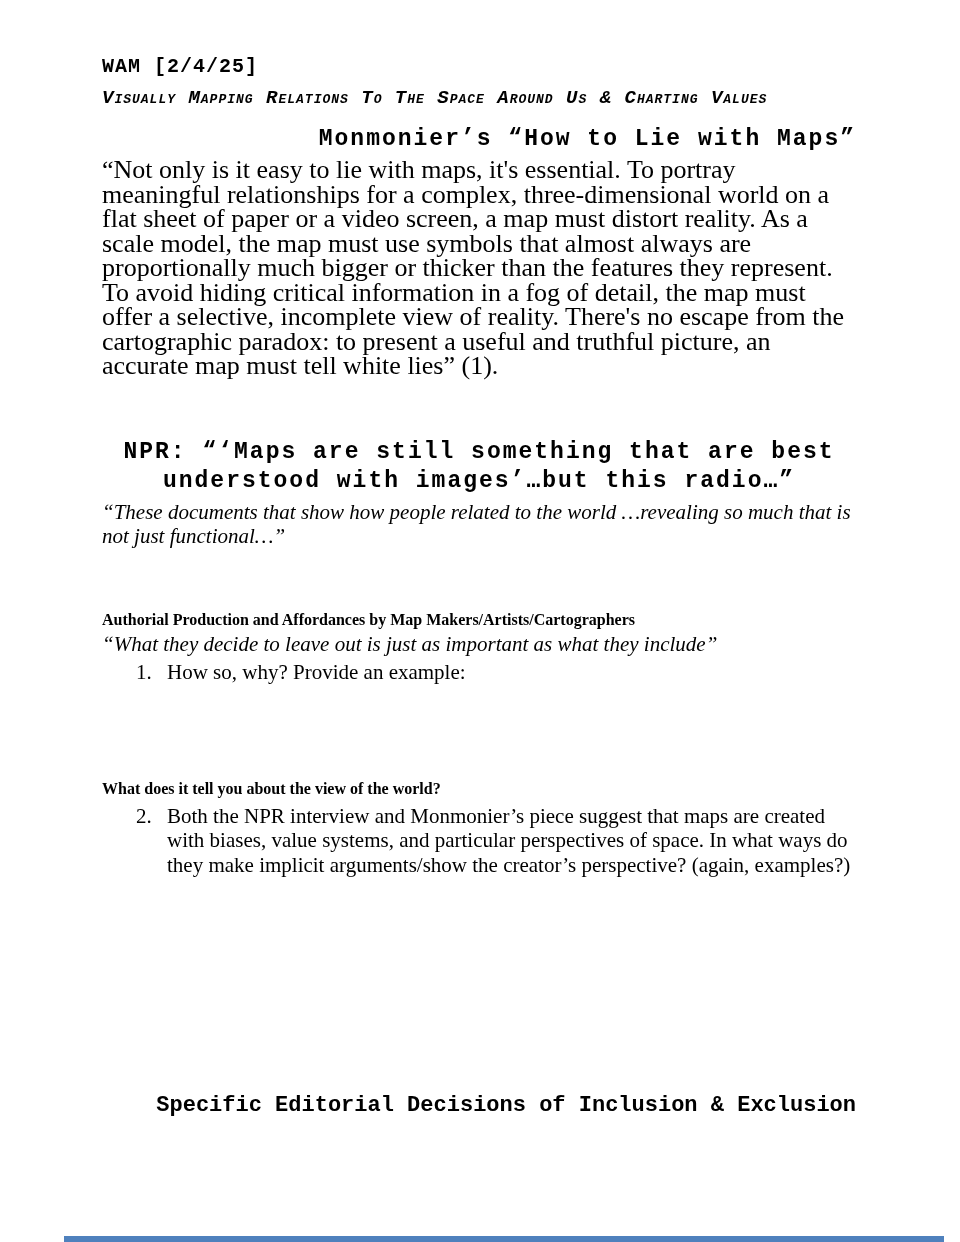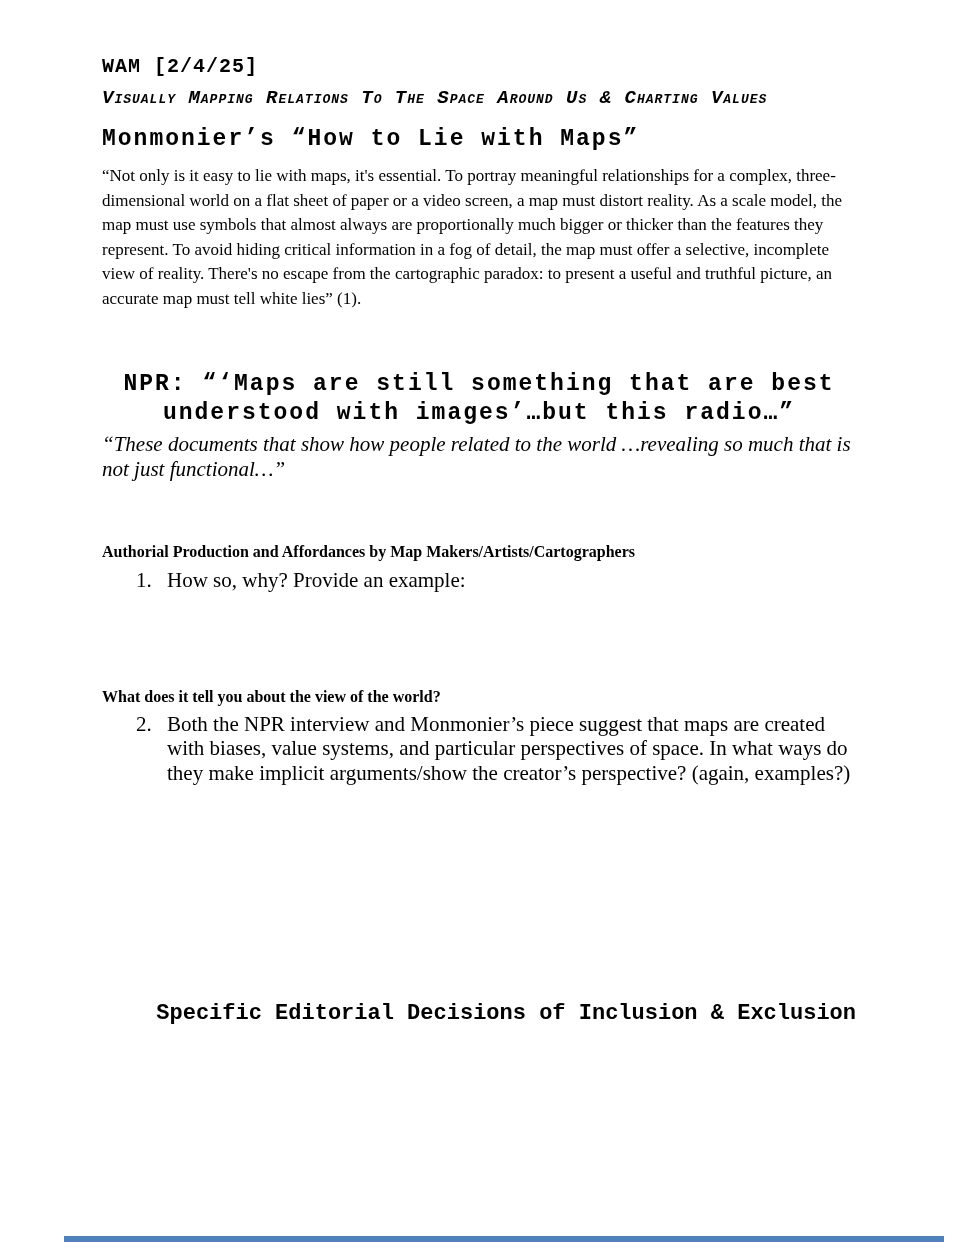--- a/index.html
+++ b/index.html
@@ -28,28 +28,28 @@
     font-family: Liberation Mono, monospace;
     font-weight: bold;
     font-style: italic;
     font-variant: small-caps;
     font-size: 19px;
     line-height: 24px;
     letter-spacing: 1px;
   }
   .main-title {
     margin: 14px 0 0 0;
-    text-align: left;
+    text-align: right;
     font-size: 23px;
     line-height: 30px;
     letter-spacing: 2px;
   }
   .body-quote {
-    margin: 10px 0 0 0;
-    font-size: 17px;
+    margin: 4px 0 0 0;
+    font-size: 26px;
     line-height: 24.5px;
   }
   .npr-heading {
     margin: 59px 0 0 0;
     text-align: center;
     font-size: 23px;
     line-height: 29px;
     letter-spacing: 2px;
   }
   .italic-quote {
@@ -105,20 +105,21 @@
 
   <div class="npr-heading mono">
     <span>NPR: “‘Maps are still something that are best</span><br>
     <span>understood with images’…but this radio…”</span>
   </div>
 
   <p class="italic-quote">“These documents that show how people related to the world …revealing so much that is not just functional…”</p>
 
   <div class="bold-heading">Authorial Production and Affordances by Map Makers/Artists/Cartographers</div>
 
+  <p class="italic-quote tight">“What they decide to leave out is just as important as what they include”</p>
 
   <div class="list-item">
     <span class="num">1.</span>
     <span class="txt">How so, why? Provide an example:</span>
   </div>
 
   <div class="bold-heading world">What does it tell you about the view of the world?</div>
 
   <div class="list-item second">
     <span class="num">2.</span>

